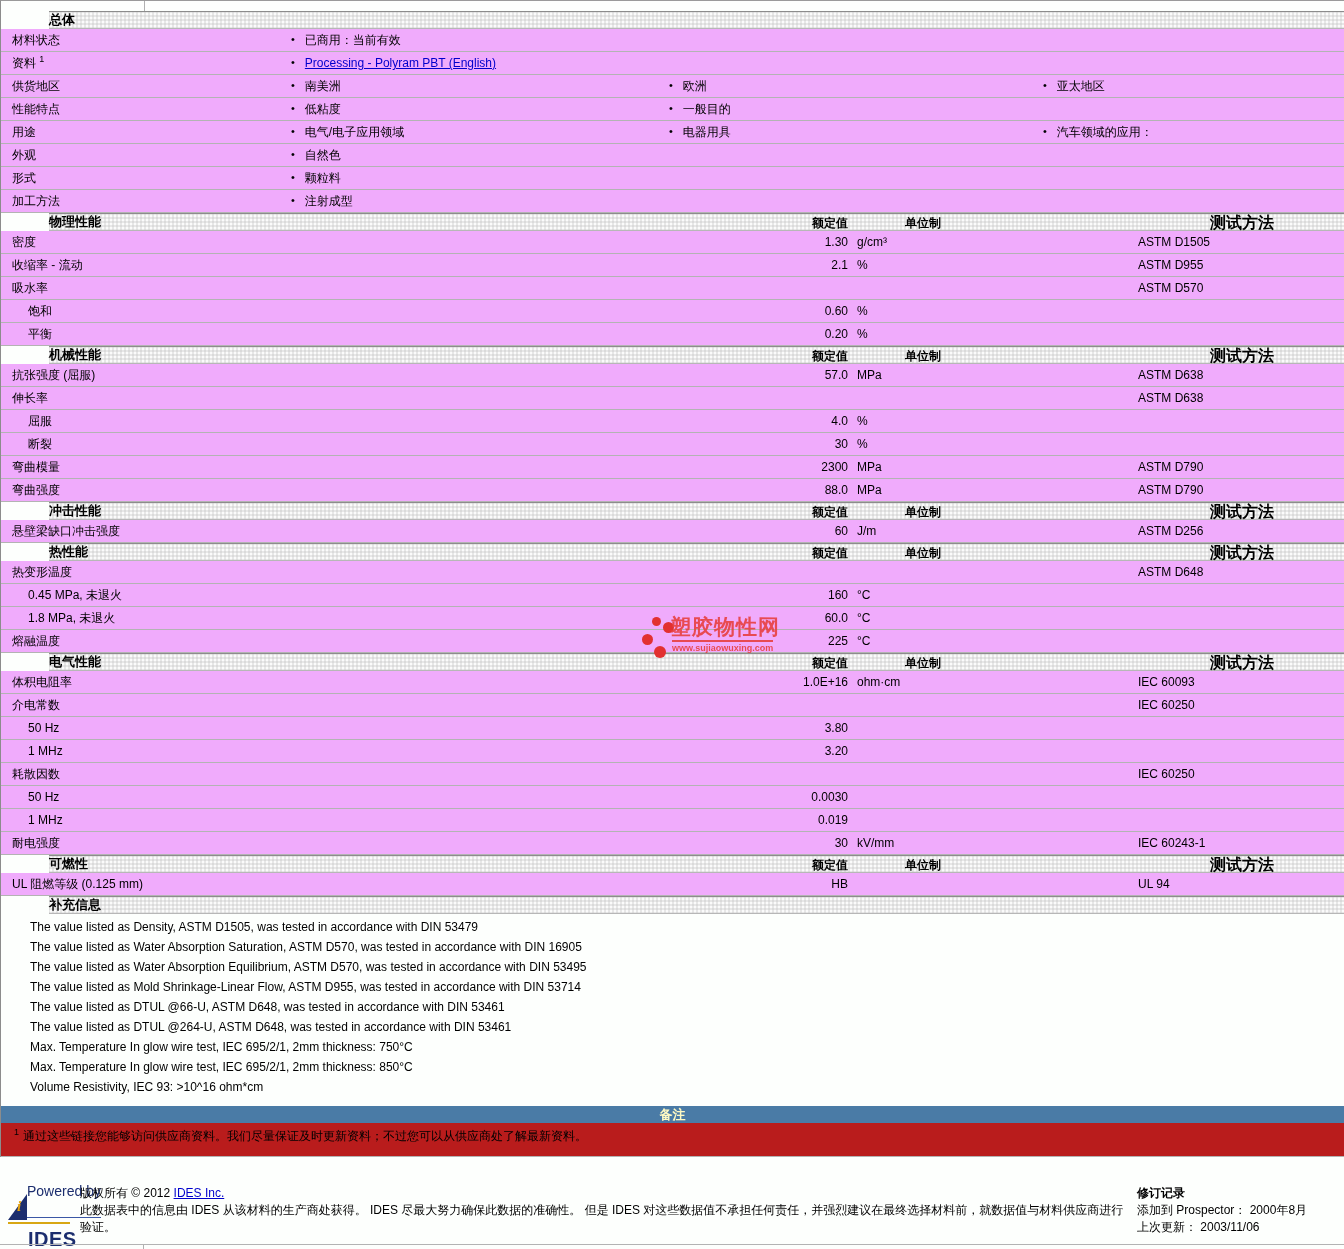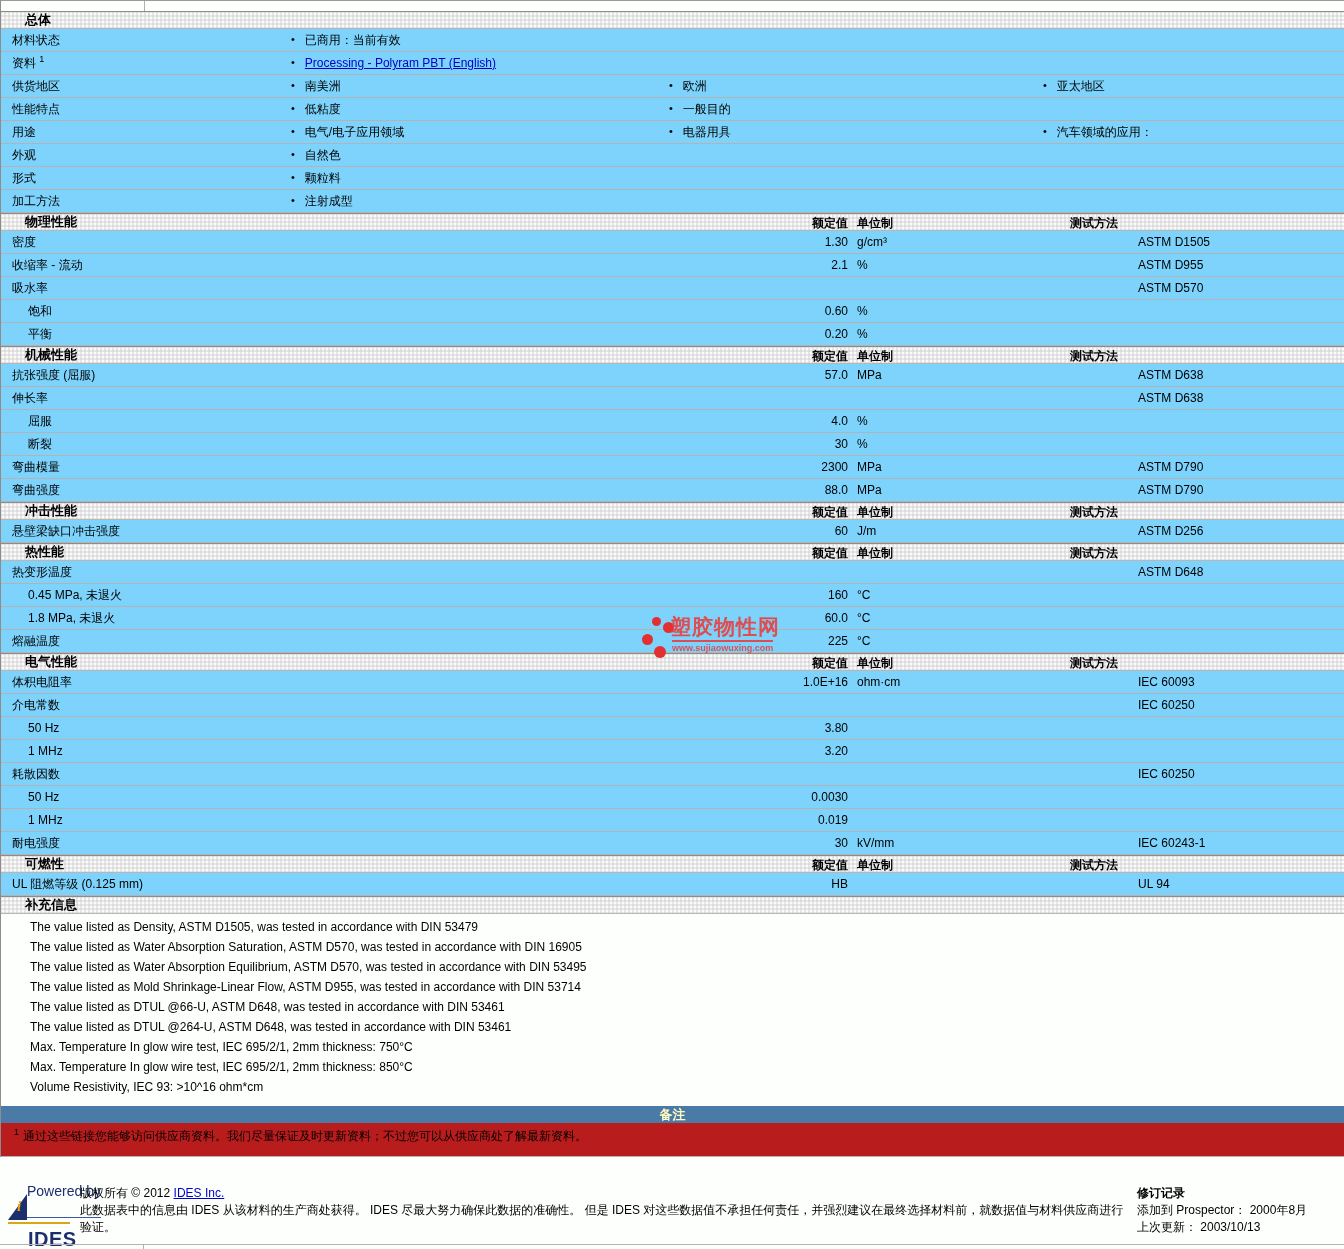--- a/index.html
+++ b/index.html
@@ -9,26 +9,26 @@
   .topstrip { height:11px; border-top:1px solid #9a9a9a; border-left:1px solid #8c8c8c; position:relative; }
   .vtick { position:absolute; left:143px; top:0; width:1px; height:100%; background:#b0b0b0; }
 
   .tablewrap { border-left:1px solid #8c8c8c; }
 
   .sec { position:relative; height:18px; border-top:1px solid #8c8c8c; border-bottom:1px solid #b7b7b7;
          background-color:#e7e7e7;
          background-image: radial-gradient(circle,#fbfbfb 28%, rgba(0,0,0,0) 32%),
                            radial-gradient(circle,#dadada 28%, rgba(0,0,0,0) 32%);
          background-size:4px 4px; background-position:0 0,2px 2px;
-         font-weight:bold; font-size:13px; line-height:16px; padding-left:24px; }
+         font-weight:bold; font-size:13px; line-height:16px; padding-left:0;margin-left:48px; }
   .sec .cap-rated  { position:absolute; right:496px; top:1px; font-size:12px; }
   .sec .cap-unit   { position:absolute; left:856px;  top:1px; font-size:12px; }
-  .sec .cap-method { position:absolute; left:1069px; top:1px; font-size:12px; }
-
-  .row { position:relative; height:23px; border-bottom:1px solid #b3b3b3; line-height:22px; background:#7dd3fc; }
+  .sec .cap-method { position:absolute; left:1161px; top:1px; font-size:16px; }
+
+  .row { position:relative; height:23px; border-bottom:1px solid #b3b3b3; line-height:22px; background:#f0abfc; }
   .row .lbl { display:inline-block; padding-left:11px; white-space:nowrap; }
   .row.sub .lbl { padding-left:27px; }
   .val    { position:absolute; top:0; right:496px; line-height:22px; white-space:nowrap; }
   .unit   { position:absolute; top:0; left:856px;  line-height:22px; white-space:nowrap; }
   .method { position:absolute; top:0; left:1137px; line-height:22px; white-space:nowrap; }
 
   .g { position:absolute; top:0; line-height:22px; white-space:nowrap; }
   .g1 { left:290px; } .g2 { left:668px; } .g3 { left:1042px; }
   .bullet { display:inline-block; margin-right:10px; font-size:11px; transform:translateY(-1px); }
   a.link { color:#0000cc; text-decoration:underline; cursor:pointer; }
@@ -213,21 +213,21 @@
       <span class="brand">IDES</span>
       <span class="gold"></span>
     </div>
     <div class="copy">
       <div><span>版权所有  © 2012 </span><a class="link" href="#">IDES Inc.</a></div>
       <div>此数据表中的信息由  IDES 从该材料的生产商处获得。 IDES 尽最大努力确保此数据的准确性。 但是  IDES 对这些数据值不承担任何责任，并强烈建议在最终选择材料前，就数据值与材料供应商进行验证。</div>
     </div>
     <div class="revision">
       <div class="rt">修订记录</div>
       <div>添加到  Prospector：  2000年8月</div>
-      <div>上次更新：  2003/10/13</div>
+      <div>上次更新：  2003/11/06</div>
     </div>
   </div>
 
   <div class="endwrap">
       <div class="vtick"></div>
     </div>
 
   <div class="watermark">
     <span class="wm-dot" style="left:16px;top:8px;width:9px;height:9px;"></span>
     <span class="wm-dot" style="left:27px;top:13px;width:11px;height:11px;"></span>

